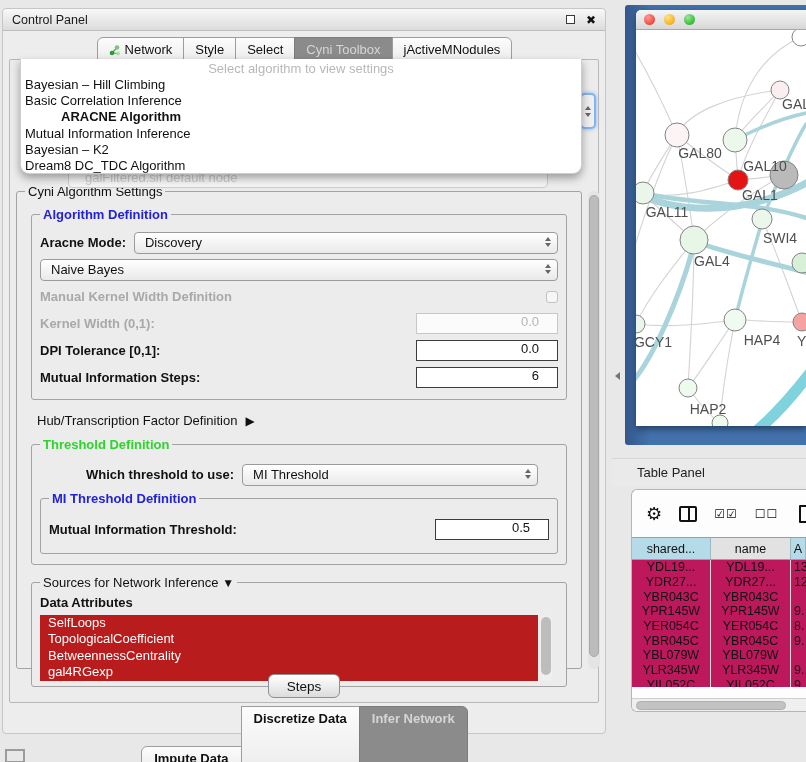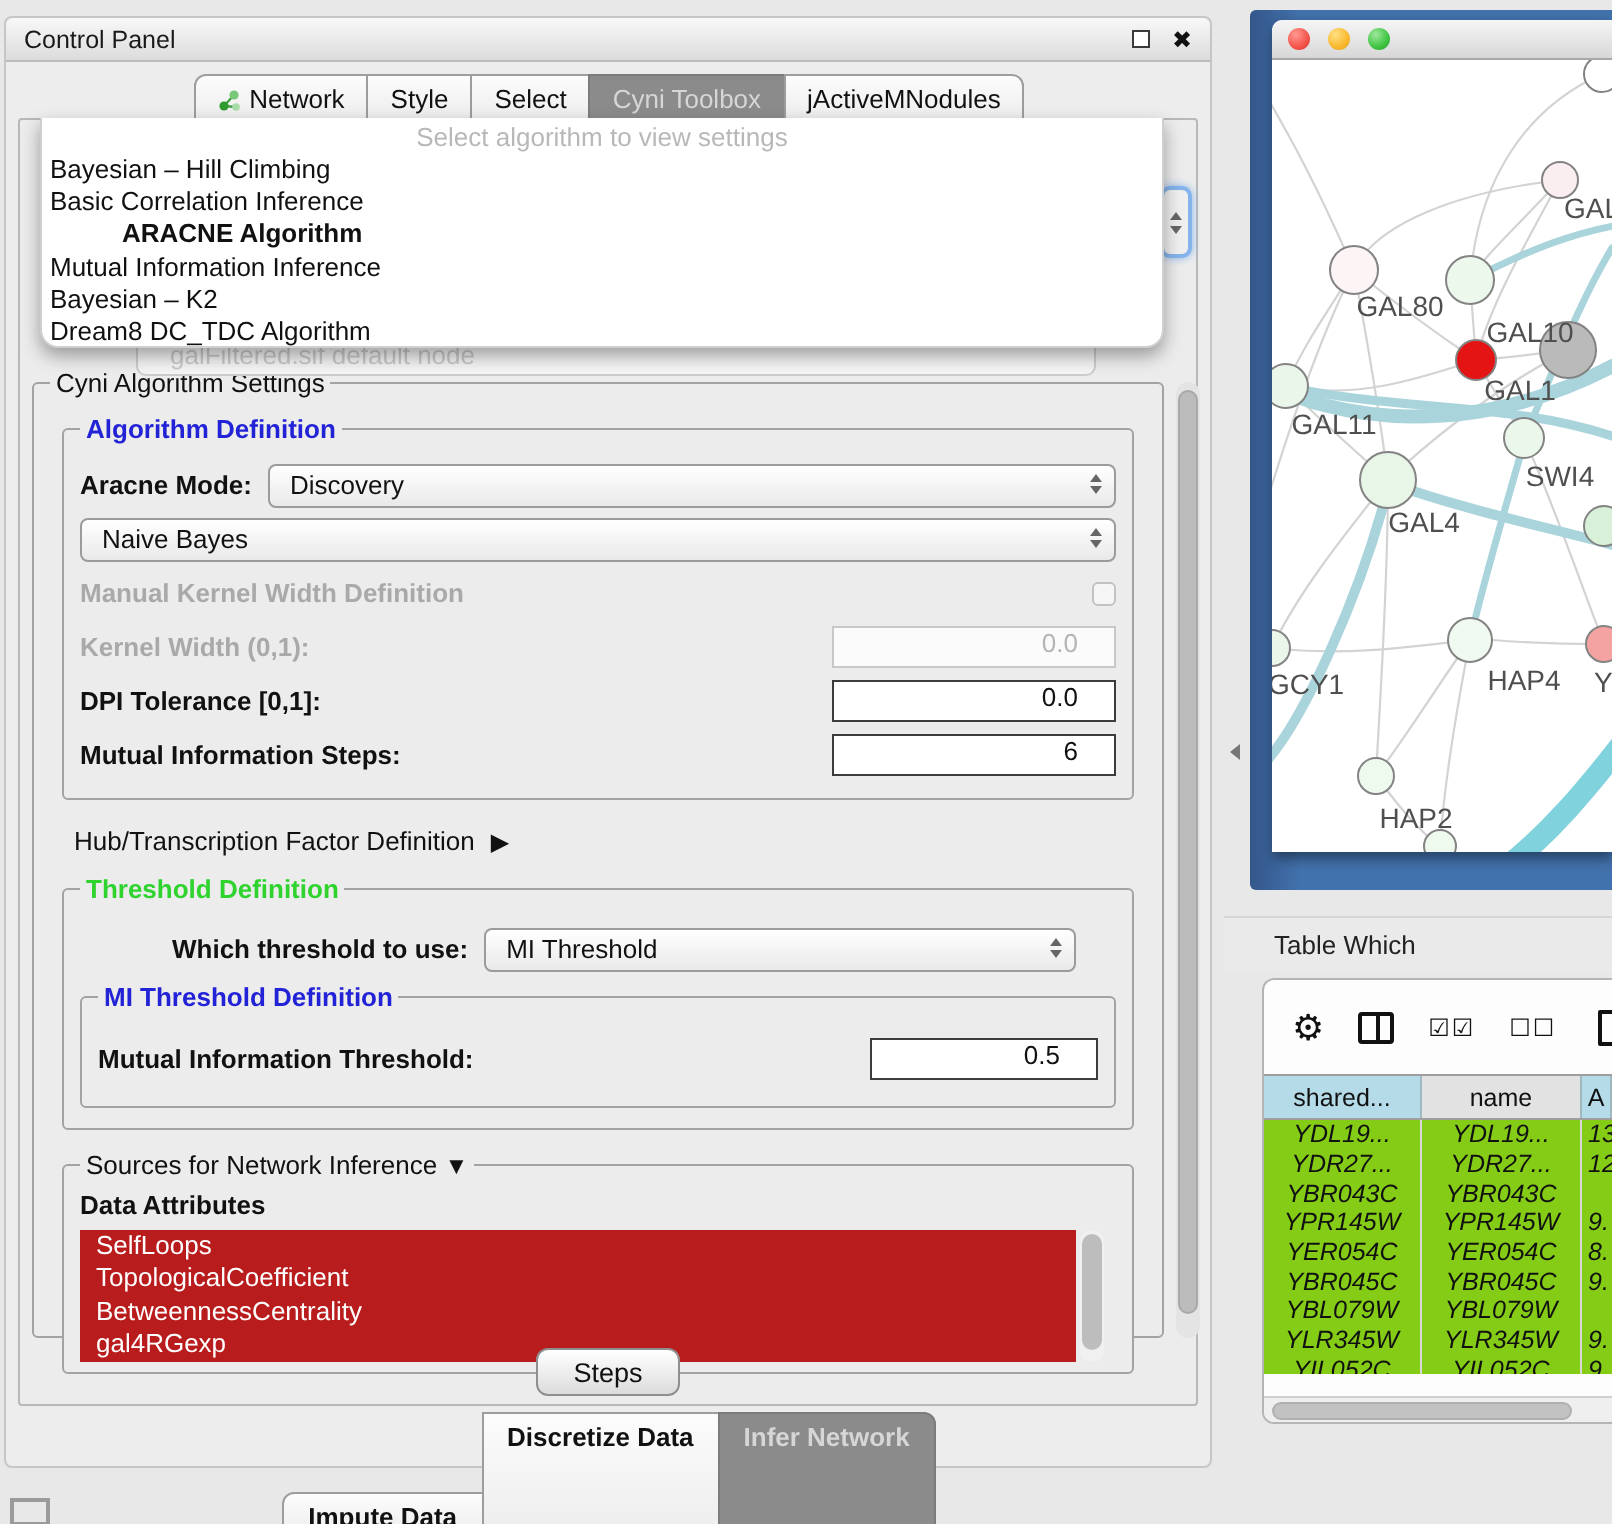--- a/index.html
+++ b/index.html
@@ -122,21 +122,21 @@
   .gear { font-size:18px; color:#111; line-height:1; }
   .splitcol { width:18px; height:16px; border:2px solid #111; border-radius:2px; display:flex; flex:none; }
   .splitcol::before { content:""; width:50%; border-right:2px solid #111; }
   .chkpair { font-size:12px; color:#111; letter-spacing:1px; white-space:nowrap; }
   .docpart { width:14px; height:18px; border:2px solid #111; border-radius:1px; margin-left:auto; margin-right:-7px; flex:none; }
   .t-head { display:flex; height:23px; border-top:1px solid #9e9e9e; border-bottom:1px solid #9e9e9e; }
   .th { font-size:12.5px; color:#111; display:flex; align-items:center; justify-content:center; border-right:1px solid #9fb9c2; }
   .th.c0, .th.c2 { background:#b6dbe8; }
   .th.c1 { background:#e2e2e2; }
   .c0 { width:79px; flex:none; } .c1 { width:80px; flex:none; } .c2 { flex:1; }
-  .t-body { height:127px; overflow:hidden; background:#84cc16;font-style:italic; }
+  .t-body { height:127px; overflow:hidden; background:#be185d; }
   .tr { display:flex; height:14.7px; align-items:center; }
   .td { font-size:12.5px; color:#111; height:100%; display:flex; align-items:center; justify-content:center; border-right:1px solid #d8d8d8; }
   .td.c2 { justify-content:flex-start; padding-left:3px; border-right:none; }
   .t-hscroll { position:absolute; left:0; bottom:0; width:100%; height:13px; background:#efefef; border-top:1px solid #cfcfcf; }
   .hthumb { position:absolute; left:4px; top:2px; width:150px; height:9px; background:#c2c2c2; border:1px solid #b0b0b0; border-radius:5px; }
 
   .mini-sq { position:absolute; left:5px; top:749px; width:20px; height:14px; border:2px solid #9b9b9b; background:#e8e8e8; }
   .split-arrow { position:absolute; left:615px; top:372px; width:0; height:0;
     border-top:4px solid transparent; border-bottom:4px solid transparent; border-right:5px solid #777; }
 </style>
@@ -379,21 +379,21 @@
           <text x="126" y="315" text-anchor="middle" class="nlabel">HAP4</text>
           <text x="161" y="316" text-anchor="start" class="nlabel">Y</text>
           <text x="72" y="384" text-anchor="middle" class="nlabel">HAP2</text>
         </svg>
     </div>
   </div>
 
   <div class="split-arrow"></div>
 
   <div class="tp-title">
-    <span>Table Which</span>
+    <span>Table Panel</span>
   </div>
   <div class="table-card">
     <div class="t-toolbar">
       <span class="gear">⚙</span>
       <span class="splitcol"></span>
       <span class="chkpair">☑☑</span>
       <span class="chkpair">☐☐</span>
       <span class="docpart"></span>
     </div>
     <div class="t-head">

